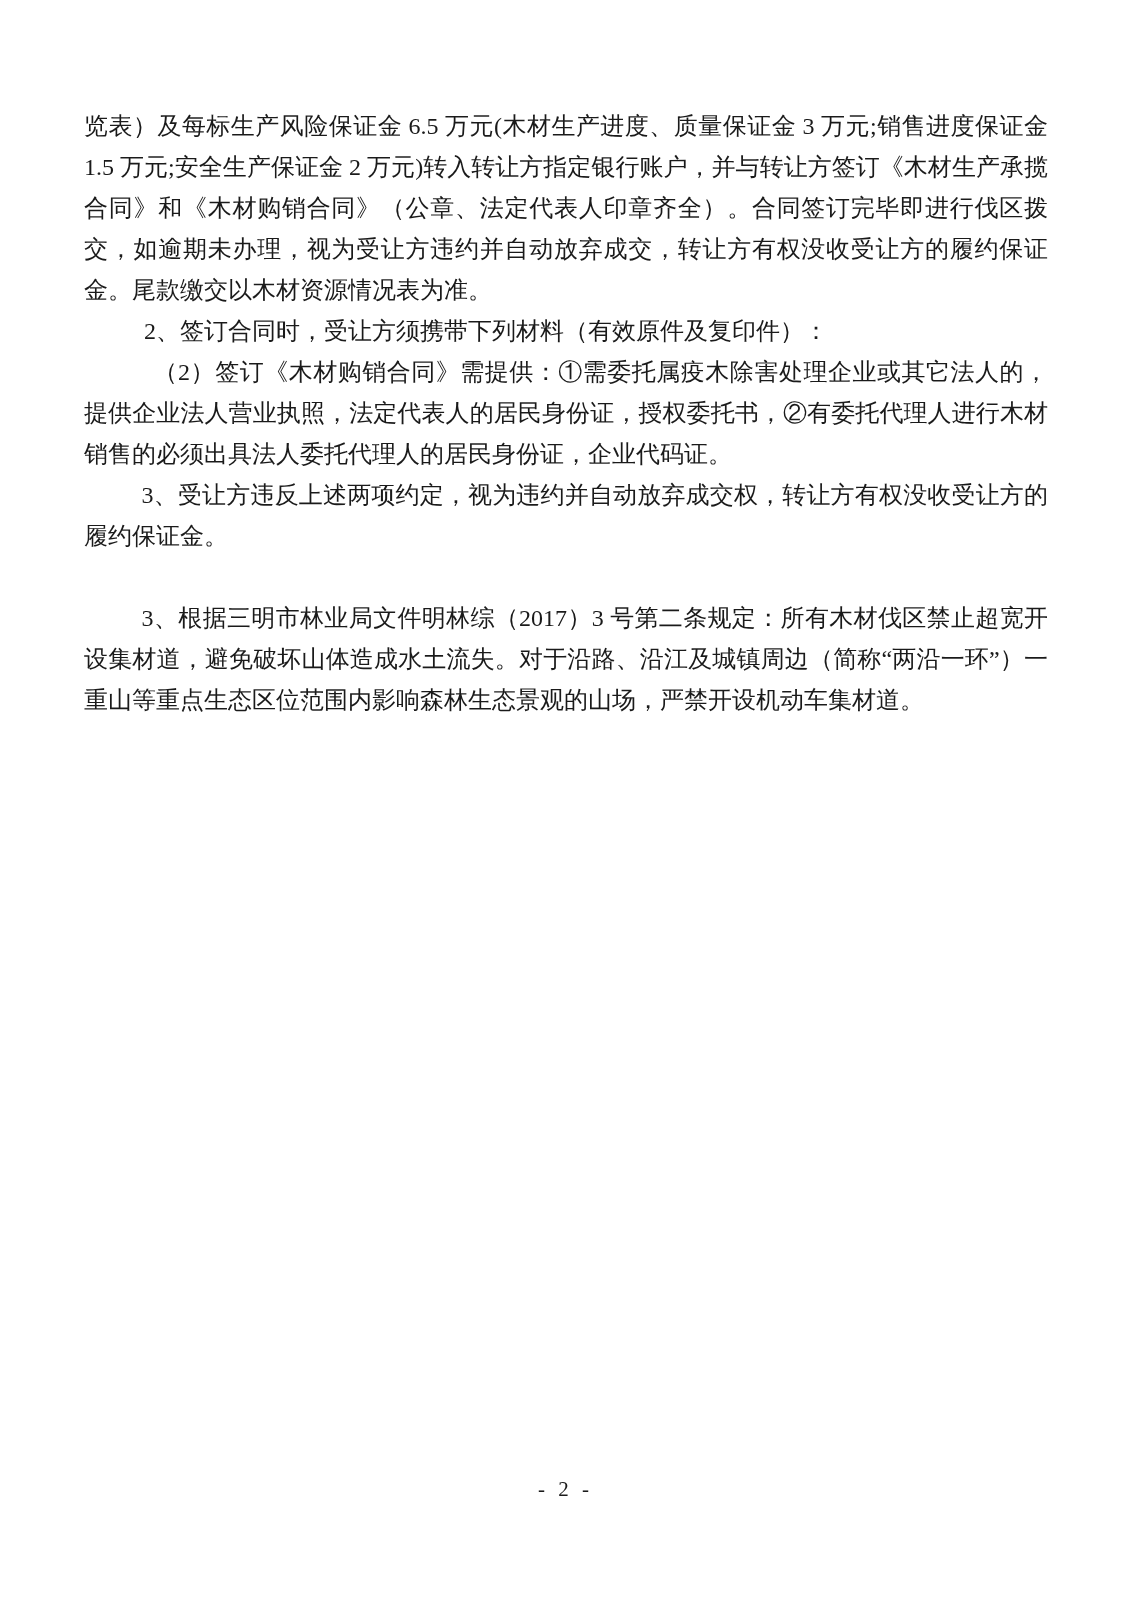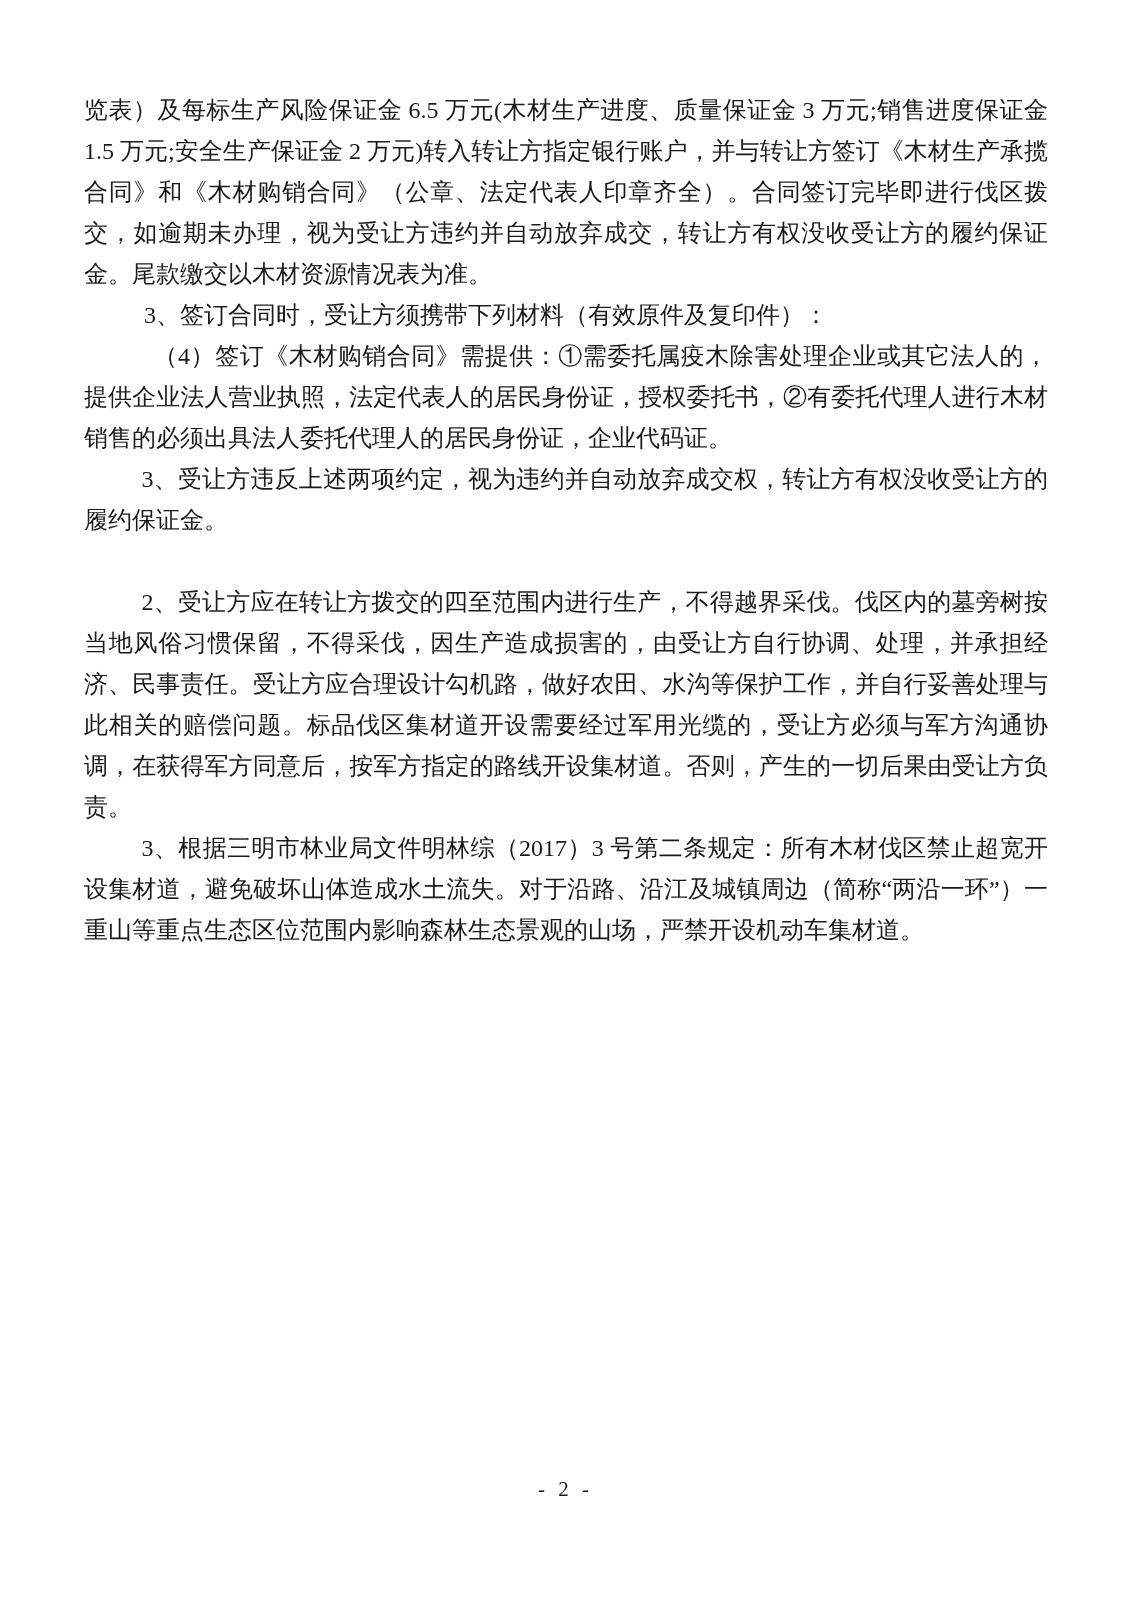--- a/index.html
+++ b/index.html
@@ -11,21 +11,21 @@
     position: relative;
     width: 1131px;
     height: 1600px;
     background: #ffffff;
     overflow: hidden;
     font-family: "Liberation Serif", "DejaVu Serif", serif;
     color: #1a1a1a;
   }
   .content {
     position: absolute;
-    top: 90px;
+    top: 106px;
     left: 84px;
     width: 964px;
   }
   .content p {
     margin: 0;
     font-size: 24px;
     line-height: 41px;
     text-align: justify;
     text-justify: inter-character;
     word-break: break-all;
@@ -58,25 +58,24 @@
     letter-spacing: 4px;
     color: #1a1a1a;
   }
 </style>
 </head>
 <body>
 
 <div class="page">
   <div class="content">
     <p>览表）及每标生产风险保证金 6.5 万元(木材生产进度、质量保证金 3 万元;销售进度保证金 1.5 万元;安全生产保证金 2 万元)转入转让方指定银行账户，并与转让方签订《木材生产承揽合同》和《木材购销合同》（公章、法定代表人印章齐全）。合同签订完毕即进行伐区拨交，如逾期未办理，视为受让方违约并自动放弃成交，转让方有权没收受让方的履约保证金。尾款缴交以木材资源情况表为准。</p>
-    <p class="ind-a">3、签订合同时，受让方须携带下列材料（有效原件及复印件）：</p>
-    <p class="ind-c">（4）签订《木材购销合同》需提供：①需委托属疫木除害处理企业或其它法人的，提供企业法人营业执照，法定代表人的居民身份证，授权委托书，②有委托代理人进行木材销售的必须出具法人委托代理人的居民身份证，企业代码证。</p>
+    <p class="ind-a">2、签订合同时，受让方须携带下列材料（有效原件及复印件）：</p>
+    <p class="ind-c">（2）签订《木材购销合同》需提供：①需委托属疫木除害处理企业或其它法人的，提供企业法人营业执照，法定代表人的居民身份证，授权委托书，②有委托代理人进行木材销售的必须出具法人委托代理人的居民身份证，企业代码证。</p>
     <p class="ind-d">3、受让方违反上述两项约定，视为违约并自动放弃成交权，转让方有权没收受让方的履约保证金。</p>
 
     <div class="blank-line"></div>
 
 
-    <p class="ind-d">2、受让方应在转让方拨交的四至范围内进行生产，不得越界采伐。伐区内的墓旁树按当地风俗习惯保留，不得采伐，因生产造成损害的，由受让方自行协调、处理，并承担经济、民事责任。受让方应合理设计勾机路，做好农田、水沟等保护工作，并自行妥善处理与此相关的赔偿问题。标品伐区集材道开设需要经过军用光缆的，受让方必须与军方沟通协调，在获得军方同意后，按军方指定的路线开设集材道。否则，产生的一切后果由受让方负责。</p>
     <p class="ind-d">3、根据三明市林业局文件明林综（2017）3 号第二条规定：所有木材伐区禁止超宽开设集材道，避免破坏山体造成水土流失。对于沿路、沿江及城镇周边（简称“两沿一环”）一重山等重点生态区位范围内影响森林生态景观的山场，严禁开设机动车集材道。</p>
   </div>
 
   <div class="footer">- 2 -</div>
 </div>
 
 </body></html>

